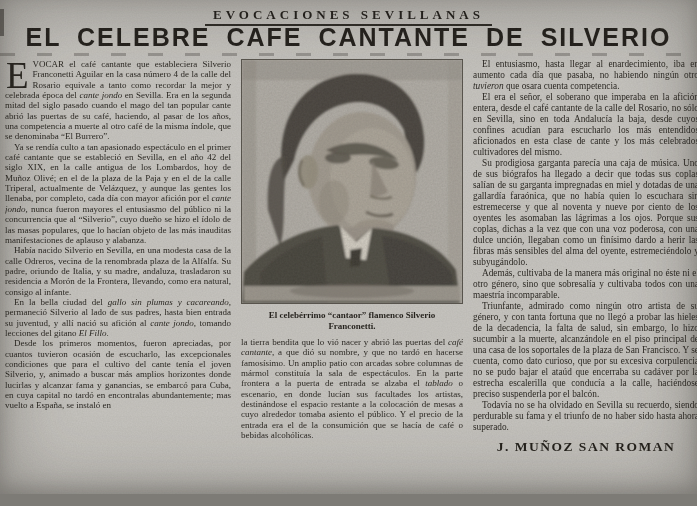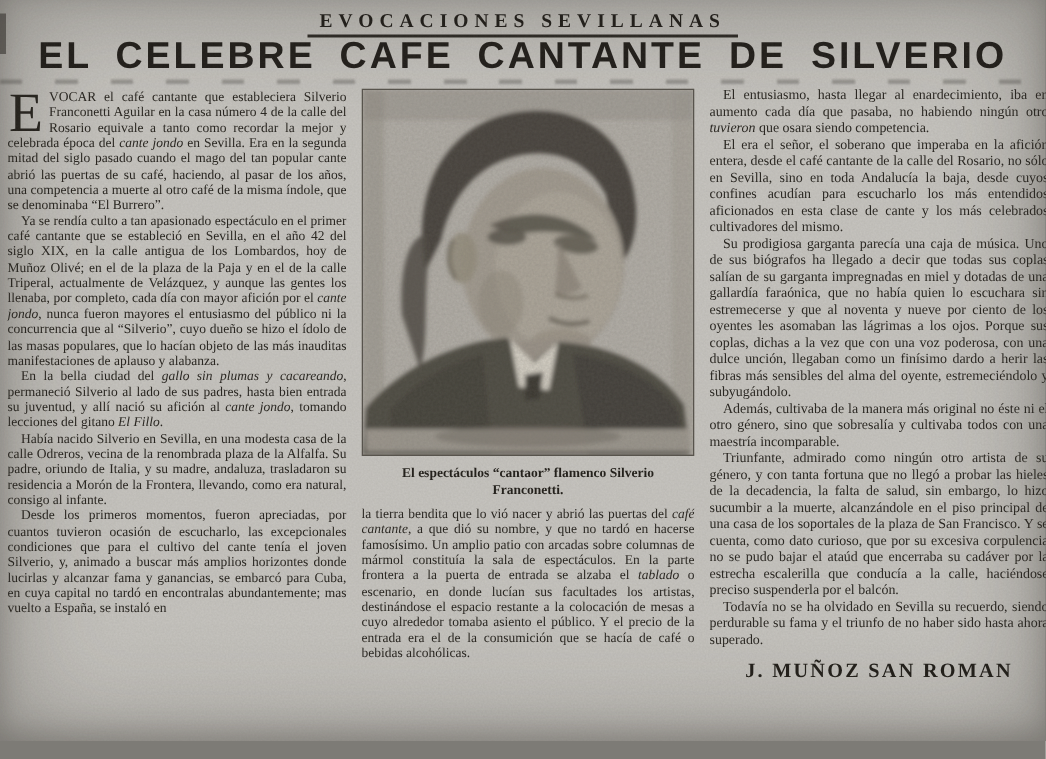--- a/index.html
+++ b/index.html
@@ -67,22 +67,22 @@
 
   <div class="headline">EL CELEBRE CAFE CANTANTE DE SILVERIO</div>
 
   <div class="rule-artifact"></div>
 
   <div class="cols">
 
     <div class="col col-left">
         <p class="para noindent"><span class="dropcap">E</span><span>VOCAR el café cantante que estableciera Silverio Franconetti Aguilar en la casa número 4 de la calle del Rosario equivale a tanto como recordar la mejor y celebrada época del </span><i>cante jondo</i><span> en Sevilla. Era en la segunda mitad del siglo pasado cuando el mago del tan popular cante abrió las puertas de su café, haciendo, al pasar de los años, una competencia a muerte al otro café de la misma índole, que se denominaba “El Burrero”.</span></p>
         <p class="para"><span>Ya se rendía culto a tan apasionado espectáculo en el primer café cantante que se estableció en Sevilla, en el año 42 del siglo XIX, en la calle antigua de los Lombardos, hoy de Muñoz Olivé; en el de la plaza de la Paja y en el de la calle Triperal, actualmente de Velázquez, y aunque las gentes los llenaba, por completo, cada día con mayor afición por el </span><i>cante jondo</i><span>, nunca fueron mayores el entusiasmo del público ni la concurrencia que al “Silverio”, cuyo dueño se hizo el ídolo de las masas populares, que lo hacían objeto de las más inauditas manifestaciones de aplauso y alabanza.</span></p>
+        <p class="para"><span>Había nacido Silverio en Sevilla, en una modesta casa de la calle Odreros, vecina de la renombrada plaza de la Alfalfa. Su padre, oriundo de Italia, y su madre, andaluza, trasladaron su residencia a Morón de la Frontera, llevando, como era natural, consigo al infante.</span></p>
         <p class="para"><span>En la bella ciudad del </span><i>gallo sin plumas y cacareando</i><span>, permaneció Silverio al lado de sus padres, hasta bien entrada su juventud, y allí nació su afición al </span><i>cante jondo</i><span>, tomando lecciones del gitano </span><i>El Fillo</i><span>.</span></p>
-        <p class="para"><span>Había nacido Silverio en Sevilla, en una modesta casa de la calle Odreros, vecina de la renombrada plaza de la Alfalfa. Su padre, oriundo de Italia, y su madre, andaluza, trasladaron su residencia a Morón de la Frontera, llevando, como era natural, consigo al infante.</span></p>
         <p class="para"><span>Desde los primeros momentos, fueron apreciadas, por cuantos tuvieron ocasión de escucharlo, las excepcionales condiciones que para el cultivo del cante tenía el joven Silverio, y, animado a buscar más amplios horizontes donde lucirlas y alcanzar fama y ganancias, se embarcó para Cuba, en cuya capital no tardó en encontralas abundantemente; mas vuelto a España, se instaló en</span></p>
       </div>
 
     <div class="col col-center">
       <div class="photo-frame">
         <svg width="220" height="243" viewBox="0 0 220 243" xmlns="http://www.w3.org/2000/svg">
           <defs>
             <filter id="soft">
                 <feGaussianBlur stdDeviation="1.3"></feGaussianBlur>
               </filter>
@@ -125,29 +125,29 @@
 
             <path d="M98,166 L114,182 L130,168 L124,200 L104,198 Z" fill="#d8d3c8"></path>
             <path d="M108,190 l12,-2 l-2,18 l-10,1 z" fill="#39362f"></path>
 
             <rect x="2" y="226" width="216" height="15" fill="#a29d94" opacity=".95"></rect>
             <ellipse cx="110" cy="231" rx="62" ry="7" fill="#6f6a61" opacity=".5"></ellipse>
           </g>
           <rect width="220" height="243" filter="url(#grainA)" opacity=".4"></rect>
         </svg>
       </div>
-      <div class="caption">El espectáculos “cantaor” flamenco Silverio Franconetti.</div>
+      <div class="caption">El celebérrimo “cantaor” flamenco Silverio Franconetti.</div>
       <div class="center-text">
           <p class="para noindent"><span>la tierra bendita que lo vió nacer y abrió las puertas del </span><i>café cantante</i><span>, a que dió su nombre, y que no tardó en hacerse famosísimo. Un amplio patio con arcadas sobre columnas de mármol constituía la sala de espectáculos. En la parte frontera a la puerta de entrada se alzaba el </span><i>tablado</i><span> o escenario, en donde lucían sus facultades los artistas, destinándose el espacio restante a la colocación de mesas a cuyo alrededor tomaba asiento el público. Y el precio de la entrada era el de la consumición que se hacía de café o bebidas alcohólicas.</span></p>
         </div>
     </div>
 
     <div class="col col-right">
       <div>
-          <p class="para"><span>El entusiasmo, hasta llegar al enardecimiento, iba en aumento cada día que pasaba, no habiendo ningún otro </span><i>tuvieron</i><span> que osara siendo competencia.</span></p>
+          <p class="para"><span>El entusiasmo, hasta llegar al enardecimiento, iba en aumento cada día que pasaba, no habiendo ningún otro </span><i>tuvieron</i><span> que osara cuenta competencia.</span></p>
           <p class="para"><span>El era el señor, el soberano que imperaba en la afición entera, desde el café cantante de la calle del Rosario, no sólo en Sevilla, sino en toda Andalucía la baja, desde cuyos confines acudían para escucharlo los más entendidos aficionados en esta clase de cante y los más celebrados cultivadores del mismo.</span></p>
           <p class="para"><span>Su prodigiosa garganta parecía una caja de música. Uno de sus biógrafos ha llegado a decir que todas sus coplas salían de su garganta impregnadas en miel y dotadas de una gallardía faraónica, que no había quien lo escuchara sin estremecerse y que al noventa y nueve por ciento de los oyentes les asomaban las lágrimas a los ojos. Porque sus coplas, dichas a la vez que con una voz poderosa, con una dulce unción, llegaban como un finísimo dardo a herir las fibras más sensibles del alma del oyente, estremeciéndolo y subyugándolo.</span></p>
           <p class="para"><span>Además, cultivaba de la manera más original no éste ni el otro género, sino que sobresalía y cultivaba todos con una maestría incomparable.</span></p>
           <p class="para"><span>Triunfante, admirado como ningún otro artista de su género, y con tanta fortuna que no llegó a probar las hieles de la decadencia, la falta de salud, sin embargo, lo hizo sucumbir a la muerte, alcanzándole en el piso principal de una casa de los soportales de la plaza de San Francisco. Y se cuenta, como dato curioso, que por su excesiva corpulencia no se pudo bajar el ataúd que encerraba su cadáver por la estrecha escalerilla que conducía a la calle, haciéndose preciso suspenderla por el balcón.</span></p>
           <p class="para"><span>Todavía no se ha olvidado en Sevilla su recuerdo, siendo perdurable su fama y el triunfo de no haber sido hasta ahora superado.</span></p>
         </div>
       <div class="signature">J. MUÑOZ SAN ROMAN</div>
     </div>
 
   </div>

